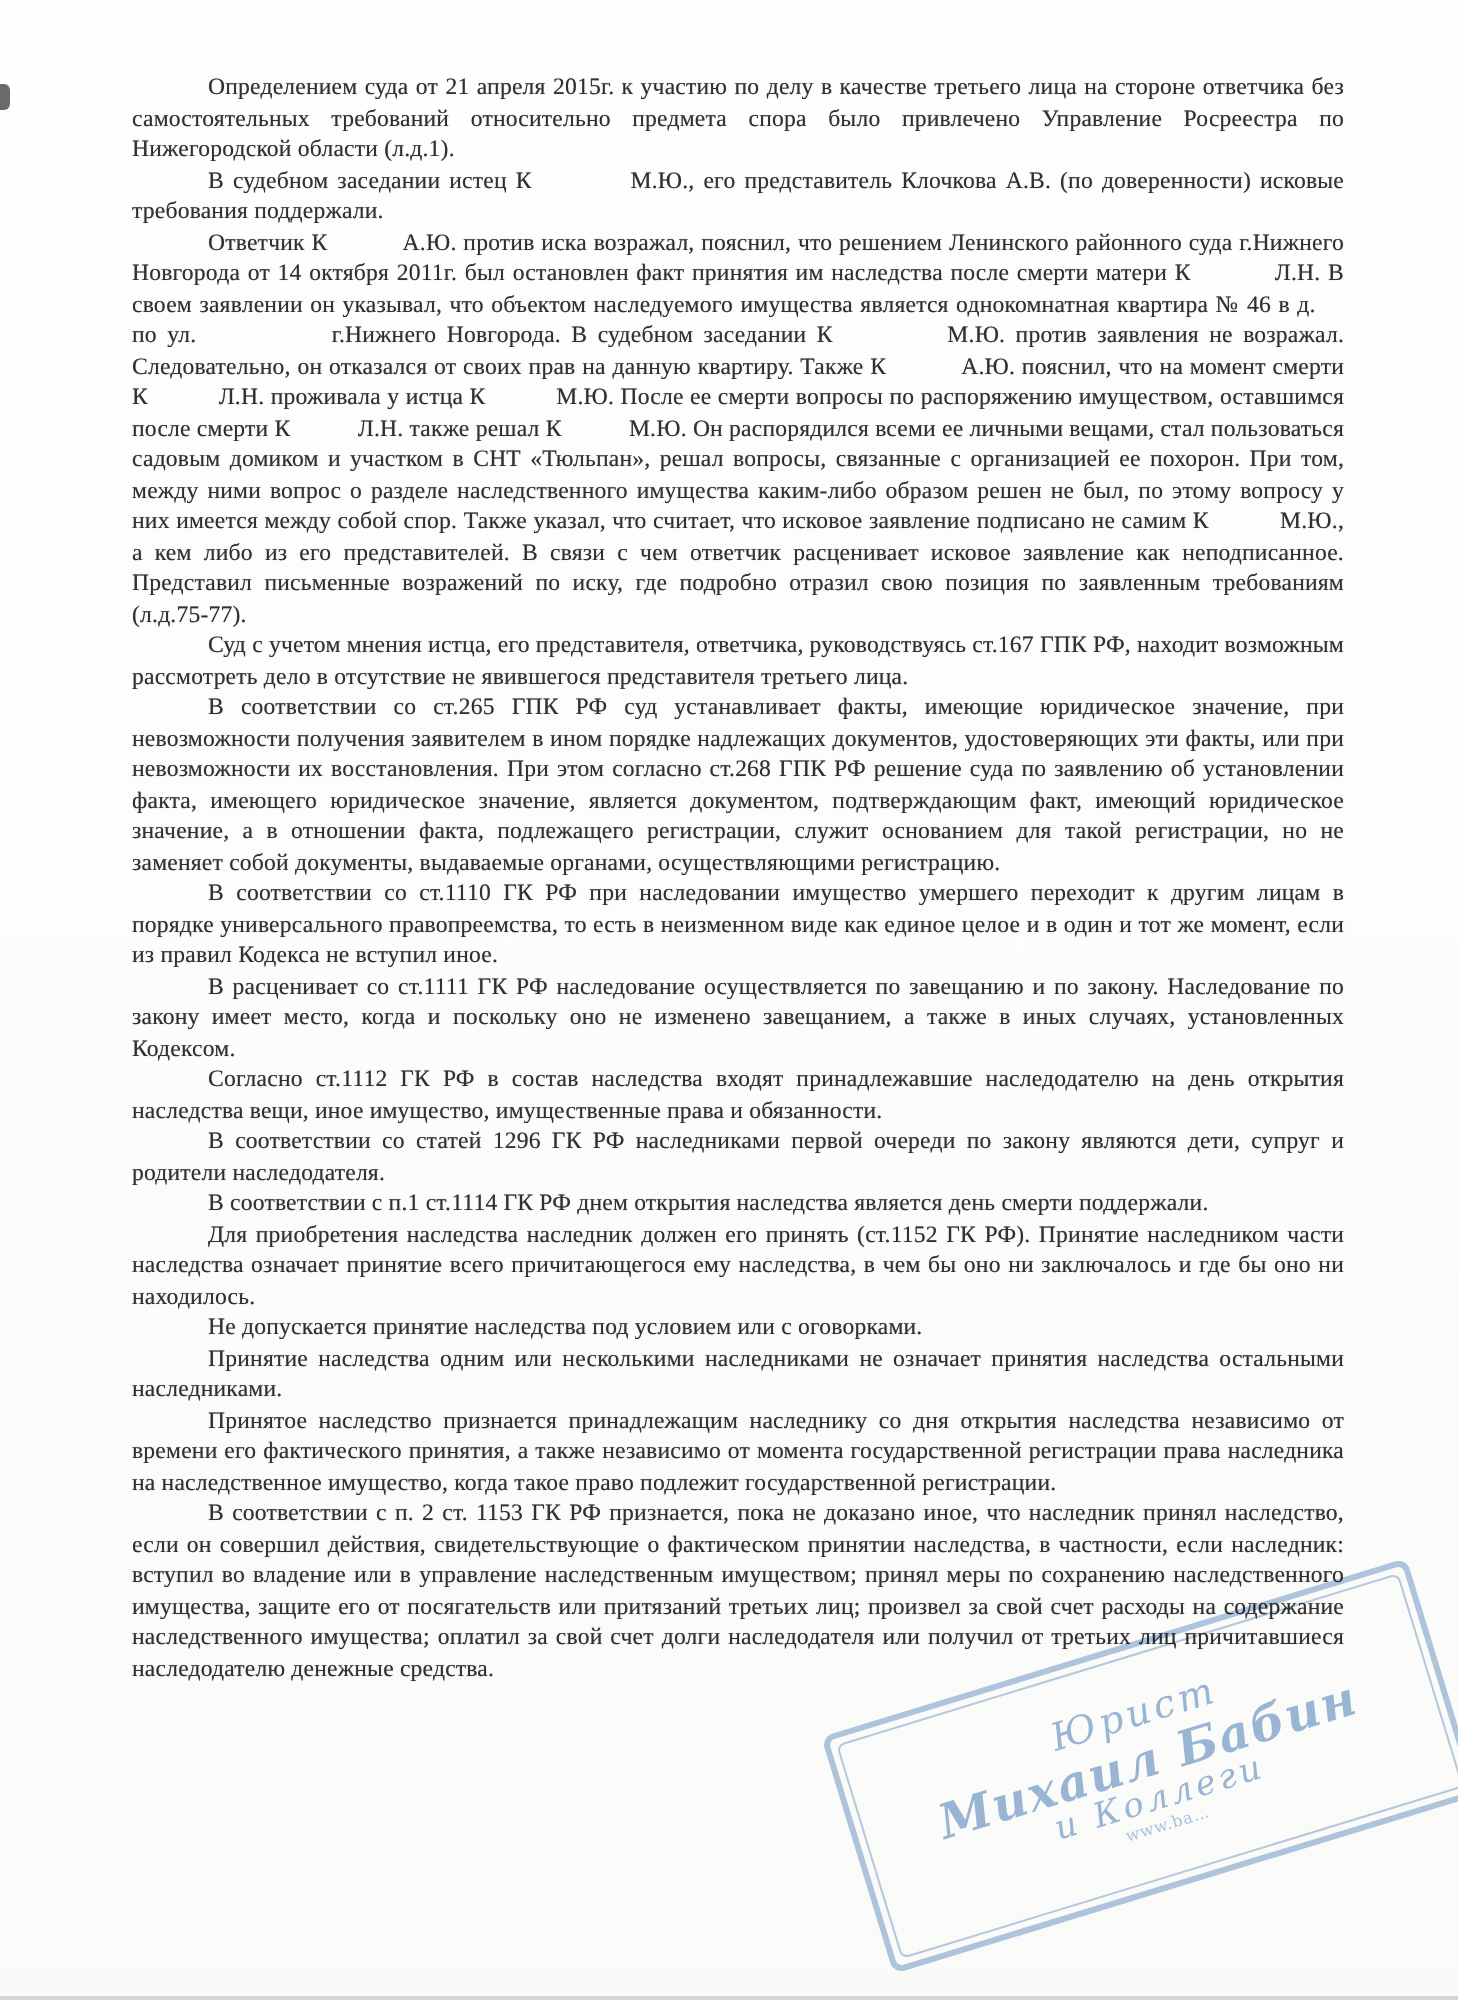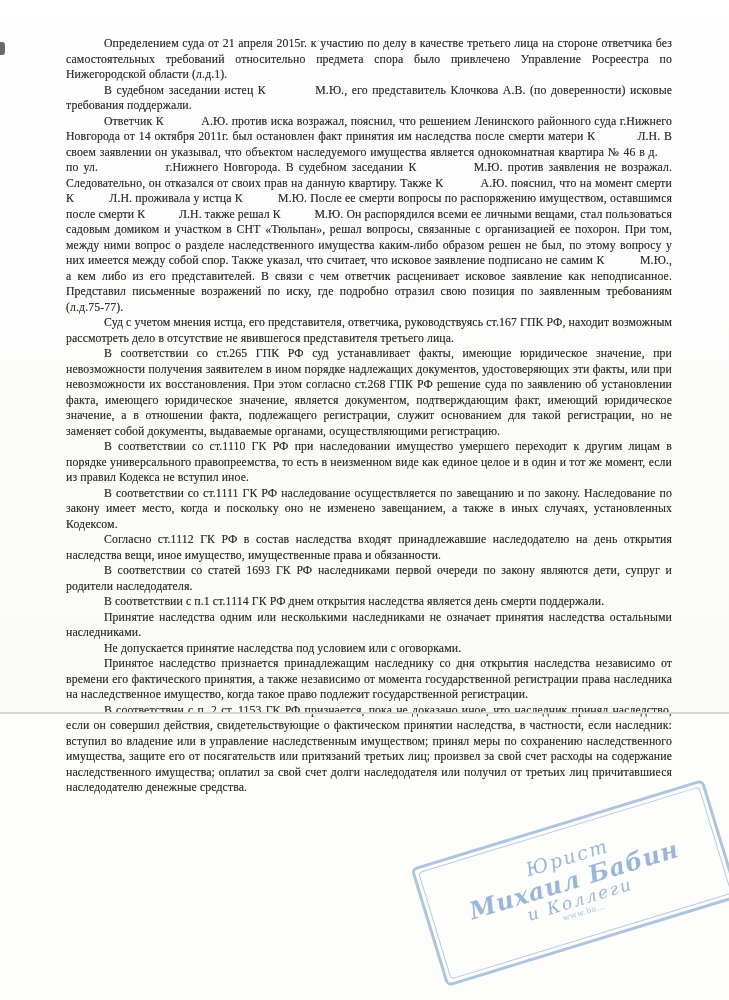--- a/index.html
+++ b/index.html
@@ -3,21 +3,21 @@
 <meta charset="utf-8">
 <style>
   html, body {
     margin: 0; padding: 0;
     width: 729px; height: 1000px;
     overflow: hidden;
     background: #fdfdfc;
   }
   .page {
     position: relative;
-    width: 729px; height: 714px;
+    width: 729px; height: 1000px;
     background: linear-gradient(180deg, #fefefe 0%, #fcfcfb 60%, #fafaf8 100%);
     font-family: "Liberation Serif", "DejaVu Serif", serif;
   }
   .text-block {
     position: absolute;
     left: 66px; top: 36px;
     width: 606px;
     color: #30302e;
     font-size: 11.8px;
     line-height: 15.5px;
@@ -86,26 +86,27 @@
 
   <div class="edge-mark-left"></div>
 
   <div class="text-block" id="text-block">
       <p>Определением суда от 21 апреля 2015г. к участию по делу в качестве третьего лица на стороне ответчика без самостоятельных требований относительно предмета спора было привлечено Управление Росреестра по Нижегородской области (л.д.1).</p>
       <p>В судебном заседании истец К&nbsp;&nbsp;&nbsp;&nbsp;&nbsp;&nbsp;&nbsp;&nbsp;&nbsp;&nbsp; М.Ю., его представитель Клочкова А.В. (по доверенности) исковые требования поддержали.</p>
       <p>Ответчик К&nbsp;&nbsp;&nbsp;&nbsp;&nbsp;&nbsp;&nbsp;&nbsp;&nbsp;&nbsp; А.Ю. против иска возражал, пояснил, что решением Ленинского районного суда г.Нижнего Новгорода от 14 октября 2011г. был остановлен факт принятия им наследства после смерти матери К&nbsp;&nbsp;&nbsp;&nbsp;&nbsp;&nbsp;&nbsp;&nbsp;&nbsp;&nbsp; Л.Н. В своем заявлении он указывал, что объектом наследуемого имущества является однокомнатная квартира № 46 в д.&nbsp;&nbsp;&nbsp;&nbsp; по ул.&nbsp;&nbsp;&nbsp;&nbsp;&nbsp;&nbsp;&nbsp;&nbsp;&nbsp;&nbsp;&nbsp;&nbsp; г.Нижнего Новгорода. В судебном заседании К&nbsp;&nbsp;&nbsp;&nbsp;&nbsp;&nbsp;&nbsp;&nbsp;&nbsp;&nbsp; М.Ю. против заявления не возражал. Следовательно, он отказался от своих прав на данную квартиру. Также К&nbsp;&nbsp;&nbsp;&nbsp;&nbsp;&nbsp;&nbsp;&nbsp;&nbsp;&nbsp; А.Ю. пояснил, что на момент смерти К&nbsp;&nbsp;&nbsp;&nbsp;&nbsp;&nbsp;&nbsp;&nbsp;&nbsp;&nbsp; Л.Н. проживала у истца К&nbsp;&nbsp;&nbsp;&nbsp;&nbsp;&nbsp;&nbsp;&nbsp;&nbsp;&nbsp; М.Ю. После ее смерти вопросы по распоряжению имуществом, оставшимся после смерти К&nbsp;&nbsp;&nbsp;&nbsp;&nbsp;&nbsp;&nbsp;&nbsp;&nbsp;&nbsp; Л.Н. также решал К&nbsp;&nbsp;&nbsp;&nbsp;&nbsp;&nbsp;&nbsp;&nbsp;&nbsp;&nbsp; М.Ю. Он распорядился всеми ее личными вещами, стал пользоваться садовым домиком и участком в СНТ «Тюльпан», решал вопросы, связанные с организацией ее похорон. При том, между ними вопрос о разделе наследственного имущества каким-либо образом решен не был, по этому вопросу у них имеется между собой спор. Также указал, что считает, что исковое заявление подписано не самим К&nbsp;&nbsp;&nbsp;&nbsp;&nbsp;&nbsp;&nbsp;&nbsp;&nbsp;&nbsp; М.Ю., а кем либо из его представителей. В связи с чем ответчик расценивает исковое заявление как неподписанное. Представил письменные возражений по иску, где подробно отразил свою позиция по заявленным требованиям (л.д.75-77).</p>
       <p>Суд с учетом мнения истца, его представителя, ответчика, руководствуясь ст.167 ГПК РФ, находит возможным рассмотреть дело в отсутствие не явившегося представителя третьего лица.</p>
       <p>В соответствии со ст.265 ГПК РФ суд устанавливает факты, имеющие юридическое значение, при невозможности получения заявителем в ином порядке надлежащих документов, удостоверяющих эти факты, или при невозможности их восстановления. При этом согласно ст.268 ГПК РФ решение суда по заявлению об установлении факта, имеющего юридическое значение, является документом, подтверждающим факт, имеющий юридическое значение, а в отношении факта, подлежащего регистрации, служит основанием для такой регистрации, но не заменяет собой документы, выдаваемые органами, осуществляющими регистрацию.</p>
       <p>В соответствии со ст.1110 ГК РФ при наследовании имущество умершего переходит к другим лицам в порядке универсального правопреемства, то есть в неизменном виде как единое целое и в один и тот же момент, если из правил Кодекса не вступил иное.</p>
-      <p>В соответствии со ст.1111 ГК РФ наследование осуществляется по завещанию и по закону. Наследование по закону имеет место, когда и поскольку оно не изменено завещанием, а также в иных случаях, установленных Кодексом.</p>
+      <p>В расценивает со ст.1111 ГК РФ наследование осуществляется по завещанию и по закону. Наследование по закону имеет место, когда и поскольку оно не изменено завещанием, а также в иных случаях, установленных Кодексом.</p>
       <p>Согласно ст.1112 ГК РФ в состав наследства входят принадлежавшие наследодателю на день открытия наследства вещи, иное имущество, имущественные права и обязанности.</p>
-      <p>В соответствии со статей 1693 ГК РФ наследниками первой очереди по закону являются дети, супруг и родители наследодателя.</p>
+      <p>В соответствии со статей 1296 ГК РФ наследниками первой очереди по закону являются дети, супруг и родители наследодателя.</p>
       <p>В соответствии с п.1 ст.1114 ГК РФ днем открытия наследства является день смерти поддержали.</p>
+      <p>Для приобретения наследства наследник должен его принять (ст.1152 ГК РФ). Принятие наследником части наследства означает принятие всего причитающегося ему наследства, в чем бы оно ни заключалось и где бы оно ни находилось.</p>
+      <p>Не допускается принятие наследства под условием или с оговорками.</p>
       <p>Принятие наследства одним или несколькими наследниками не означает принятия наследства остальными наследниками.</p>
-      <p>Не допускается принятие наследства под условием или с оговорками.</p>
       <p>Принятое наследство признается принадлежащим наследнику со дня открытия наследства независимо от времени его фактического принятия, а также независимо от момента государственной регистрации права наследника на наследственное имущество, когда такое право подлежит государственной регистрации.</p>
       <p>В соответствии с п. 2 ст. 1153 ГК РФ признается, пока не доказано иное, что наследник принял наследство, если он совершил действия, свидетельствующие о фактическом принятии наследства, в частности, если наследник: вступил во владение или в управление наследственным имуществом; принял меры по сохранению наследственного имущества, защите его от посягательств или притязаний третьих лиц; произвел за свой счет расходы на содержание наследственного имущества; оплатил за свой счет долги наследодателя или получил от третьих лиц причитавшиеся наследодателю денежные средства.</p>
     </div>
 
   <div class="stamp">
     <div class="stamp-inner">
       <div class="stamp-line l1">Юрист</div>
       <div class="stamp-line l2">Михаил Бабин</div>
       <div class="stamp-line l3">и Коллеги</div>
       <div class="stamp-line l4">www.ba…</div>

